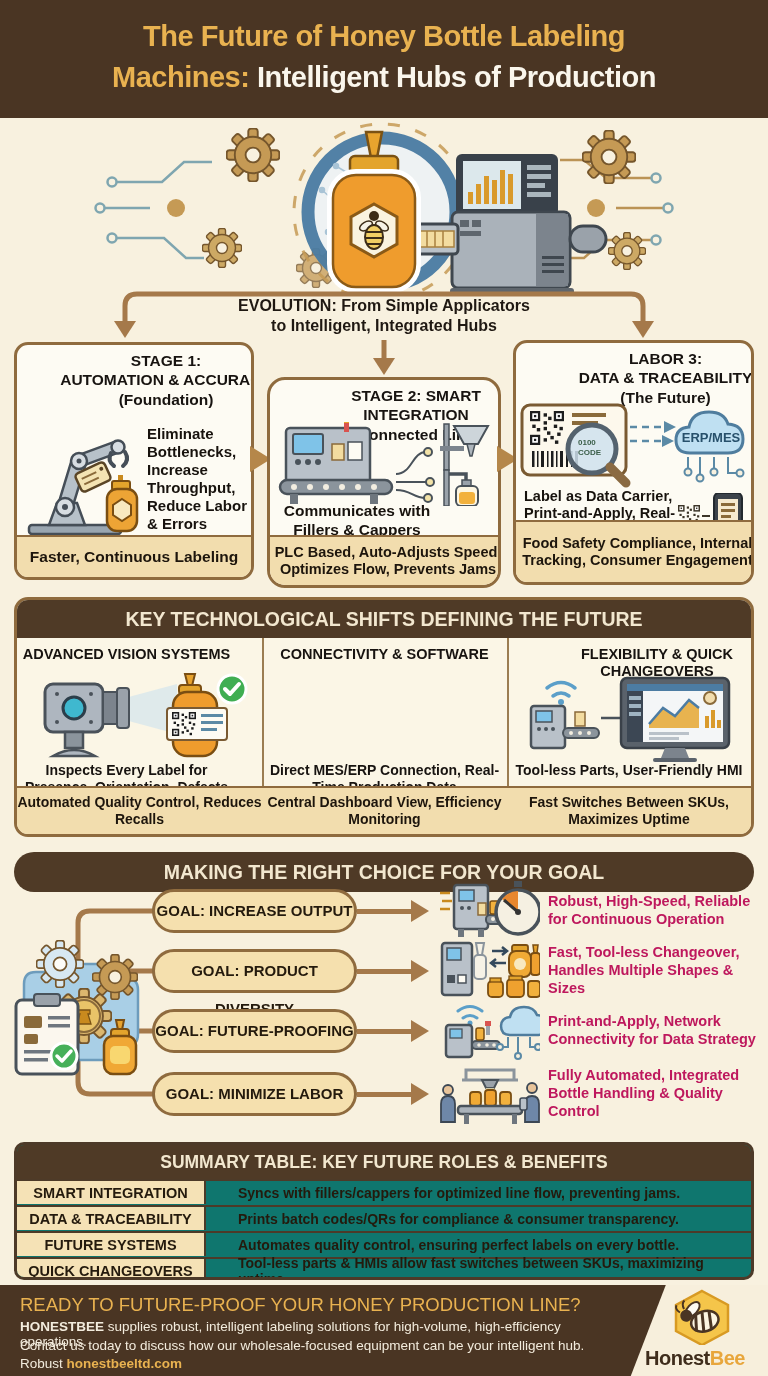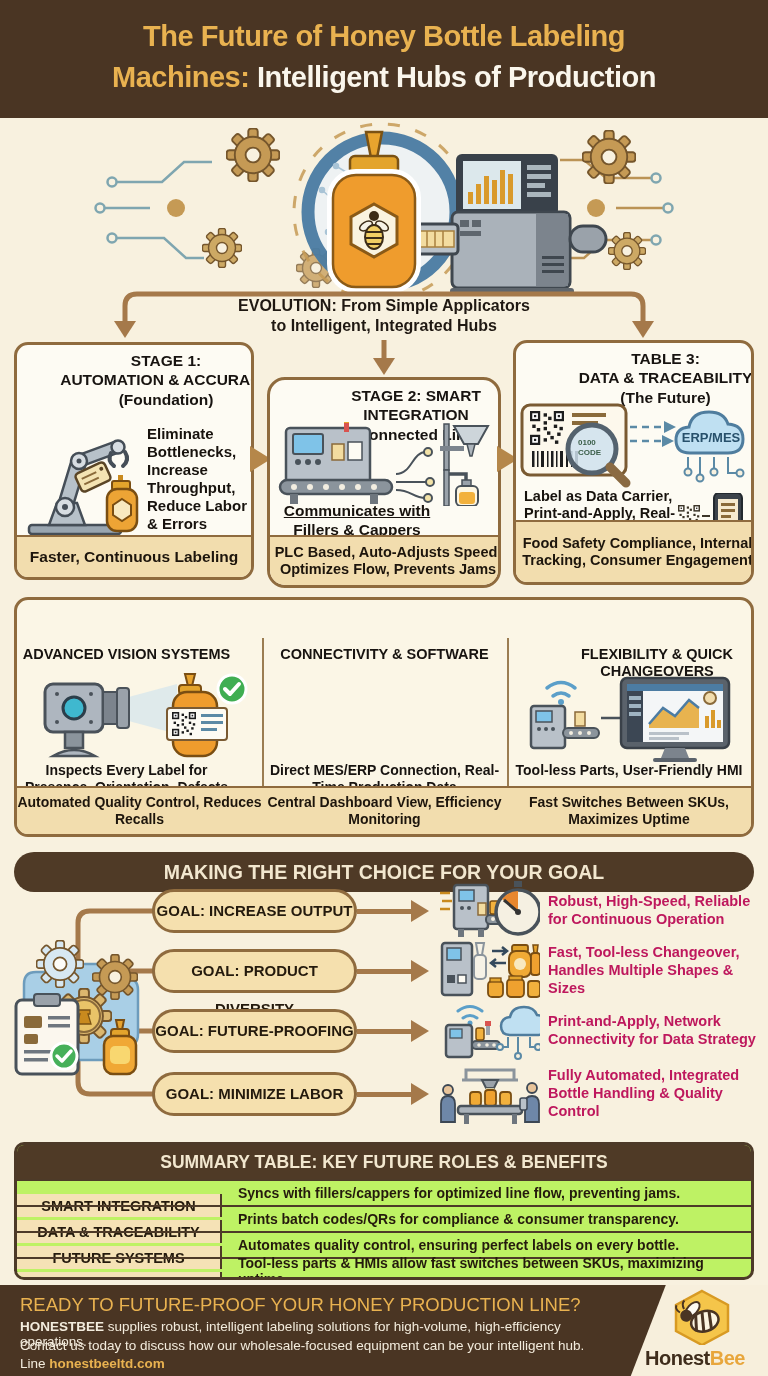--- a/index.html
+++ b/index.html
@@ -32,24 +32,24 @@
   .t-div{position:absolute;top:38px;height:196px;width:2px;background:#9b7d52;}
   
   .goal-hd{left:14px;top:852px;width:740px;height:40px;border-radius:20px;line-height:40px;font-size:19.5px;}
   .goal-row{left:0;width:768px;height:60px;}
   .pill{position:absolute;left:152px;top:8px;width:205px;height:44px;box-sizing:border-box;background:#f5e0ae;border:3px solid #8f6b3e;border-radius:22px;text-align:center;font-weight:bold;font-size:15px;line-height:38px;color:#241a0d;}
   .g-line{position:absolute;left:357px;top:28px;width:56px;height:5px;background:#a5794a;}
   .g-head{position:absolute;left:411px;top:19px;width:0;height:0;border-top:11px solid transparent;border-bottom:11px solid transparent;border-left:18px solid #a5794a;}
   .g-icon{position:absolute;left:440px;top:0;}
   .g-result{position:absolute;left:548px;top:0;width:212px;height:60px;display:flex;align-items:center;font-weight:bold;font-size:14.5px;line-height:1.22;color:#be185d;}
   
-  .tbl{left:14px;top:1142px;width:740px;height:138px;border:3px solid #4d3a28;border-radius:10px;box-sizing:border-box;overflow:hidden;background:#bef264;}
+  .tbl{left:14px;top:1142px;width:740px;height:138px;border:3px solid #4d3a28;border-radius:10px;box-sizing:border-box;overflow:hidden;background:#0f766e;}
   .tbl-hd{position:absolute;left:0;top:0;width:100%;height:34px;line-height:34px;font-size:17.5px;background:#4f3a26;}
   .tbl-row{position:absolute;left:0;width:100%;height:25px;border-top:2.5px solid #4d3a28;box-sizing:border-box;}
-  .tbl-term{position:absolute;left:0;top:0;width:205px;height:100%;background:#f5e2b6;border-right:2.5px solid #4d3a28;box-sizing:border-box;display:flex;align-items:center;justify-content:center;font-weight:bold;font-size:14.5px;color:#241a0d;margin-top:13px;}
+  .tbl-term{position:absolute;left:0;top:0;width:189px;height:100%;background:#f5e2b6;border-right:2.5px solid #4d3a28;box-sizing:border-box;display:flex;align-items:center;justify-content:center;font-weight:bold;font-size:14.5px;color:#241a0d;}
   .tbl-ben{position:absolute;left:207px;top:0;right:0;height:100%;display:flex;align-items:center;padding-left:14px;font-weight:bold;font-size:14px;color:#241a0d;}
   
   .ftr{left:0;top:1285px;width:768px;height:91px;background:#4a3523;}
   .ftr-panel{position:absolute;left:622px;top:0;width:146px;height:91px;background:#f7efdc;clip-path:polygon(30% 0,100% 0,100% 100%,6% 100%);}
   .ftr-h{position:absolute;left:20px;top:9px;font-weight:normal;font-size:18.5px;color:#e9b250;}
   .ftr-t{position:absolute;left:20px;color:#f3ecdd;font-size:13.5px;}
   .logo-txt{position:absolute;left:0;bottom:6px;width:100%;text-align:center;font-weight:bold;font-size:20px;letter-spacing:-0.5px;}
   .logo-txt .p1{color:#3f2d1c;} .logo-txt .p2{color:#e8a63c;}
   svg{display:block;}
 </style>
@@ -291,29 +291,29 @@
       <rect x="170" y="2" width="5" height="46" fill="#9aa2aa" stroke="#49525a" stroke-width="1.5"></rect>
       <polygon points="180,4 214,4 204,22 190,22" fill="#cdd5da" stroke="#49525a" stroke-width="2"></polygon>
       <polygon points="193,22 201,22 198,34 196,34" fill="#aeb6bd" stroke="#49525a" stroke-width="1.5"></polygon>
       <rect x="166" y="24" width="24" height="5" fill="#7c848d"></rect>
       <rect x="170" y="48" width="5" height="36" fill="#9aa2aa" stroke="#49525a" stroke-width="1.5"></rect>
       <path d="M175,52 H192 V60" stroke="#49525a" stroke-width="3.5" fill="none"></path>
       <rect x="188" y="58" width="9" height="7" fill="#9aa2aa" stroke="#49525a" stroke-width="1.5"></rect>
       <rect x="182" y="64" width="22" height="20" rx="5" fill="#fdf6e2" stroke="#49525a" stroke-width="2"></rect>
       <rect x="185" y="70" width="16" height="12" rx="3" fill="#f2b13d"></rect>
     </svg>
-    <div class="s-body" style="left:4px;top:122px;width:166px;font-size:15.5px;text-align:center;text-decoration:underline;">Communicates with Fillers &amp; Cappers</div>
+    <div class="s-body" style="left:4px;top:122px;width:166px;font-size:15.5px;text-align:center;">Communicates with Fillers &amp; Cappers</div>
     <div class="s-foot" style="height:48px;font-size:14.5px;padding:0 4px;">PLC Based, Auto-Adjusts Speed, Optimizes Flow, Prevents Jams</div>
   </div>
 
   <div class="abs stage-arrow" style="left:497px;top:446px"></div>
 
   <div class="abs card card3">
     <div class="s-title">
-      <span>TABLE 3:</span><br><span>DATA &amp; TRACEABILITY</span><br><span>(The Future)</span>
+      <span>LABOR 3:</span><br><span>DATA &amp; TRACEABILITY</span><br><span>(The Future)</span>
     </div>
     <svg class="abs" style="left:2px;top:58px" width="235" height="88" viewBox="0 0 235 88">
       <rect x="4" y="4" width="104" height="70" rx="8" fill="#fdf8ec" stroke="#7a5a32" stroke-width="3"></rect>
       <use href="#qr" x="12" y="10" width="34" height="34" fill="#1d1d1d"></use>
       <g fill="#8a6a3a">
           <rect x="54" y="12" width="34" height="4"></rect>
           <rect x="54" y="20" width="26" height="4"></rect>
         </g>
       <g fill="#1d1d1d">
         <rect x="14" y="50" width="2.5" height="16"></rect>
@@ -364,20 +364,21 @@
           <rect x="43" y="10" width="14" height="3"></rect>
           <rect x="43" y="16" width="14" height="3"></rect>
           <rect x="43" y="22" width="10" height="3"></rect>
         </g>
       <rect x="43" y="30" width="14" height="6" rx="2" fill="#e8a63c"></rect>
     </svg>
     <div class="s-foot" style="height:44px;font-size:14.5px;padding:8px 4px;">Food Safety Compliance, Internal Tracking, Consumer Engagement</div>
   </div>
 
   <div class="abs tech">
+    <div class="band tech-hd">KEY TECHNOLOGICAL SHIFTS DEFINING THE FUTURE</div>
     <div class="t-div" style="left:245px"></div>
     <div class="t-div" style="left:490px"></div>
 
     <div class="t-col" style="left:0;width:219px">
       <div class="t-title">ADVANCED VISION SYSTEMS</div>
       <svg class="abs" style="left:10px;top:34px" width="225" height="90" viewBox="0 0 225 90">
         <polygon points="98,26 150,12 150,62 98,48" fill="#cfe3ee" opacity="0.65"></polygon>
         <rect x="18" y="12" width="58" height="48" rx="8" fill="#aeb6bf" stroke="#4a525a" stroke-width="3"></rect>
         <circle cx="30" cy="22" r="2" fill="#4a525a"></circle>
           <circle cx="64" cy="22" r="2" fill="#4a525a"></circle>
@@ -668,17 +669,17 @@
       <div class="logo-txt">
         <span class="p1">Honest</span><span class="p2">Bee</span>
       </div>
     </div>
     <div class="ftr-h">READY TO FUTURE-PROOF YOUR HONEY PRODUCTION LINE?</div>
     <div class="ftr-t" style="top:34px;width:585px">
       <b>HONESTBEE</b><span> supplies robust, intelligent labeling solutions for high-volume, high-efficiency operations.</span>
     </div>
     <div class="ftr-t" style="top:53px;width:585px">Contact us today to discuss how our wholesale-focused equipment can be your intelligent hub.</div>
     <div class="ftr-t" style="top:71px;width:585px">
-      <span>Line </span><span style="color:#e9b250;font-weight:bold">honestbeeltd.com</span>
+      <span>Robust </span><span style="color:#e9b250;font-weight:bold">honestbeeltd.com</span>
     </div>
   </div>
 
 </div>
 
 </body></html>

